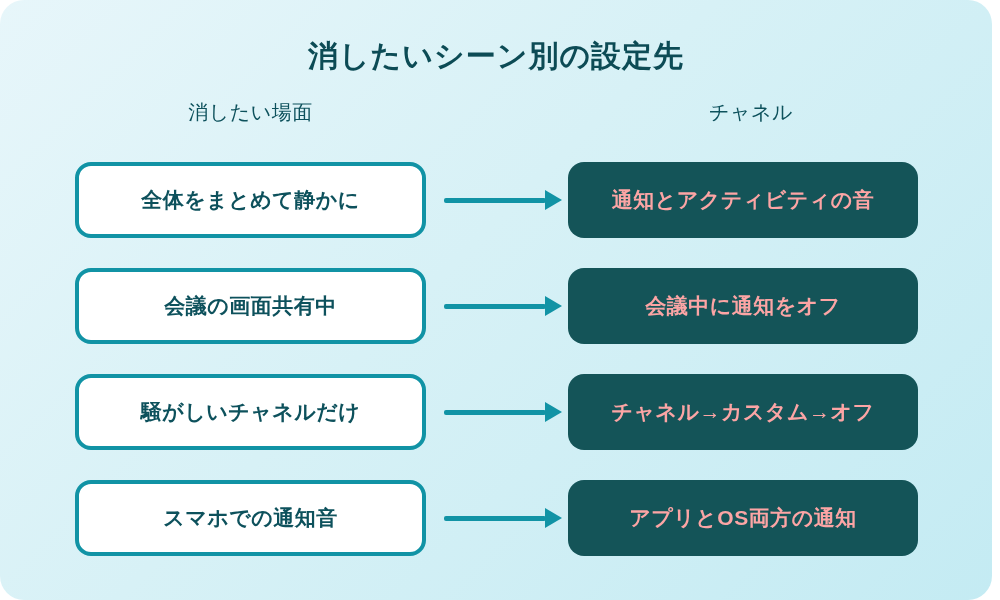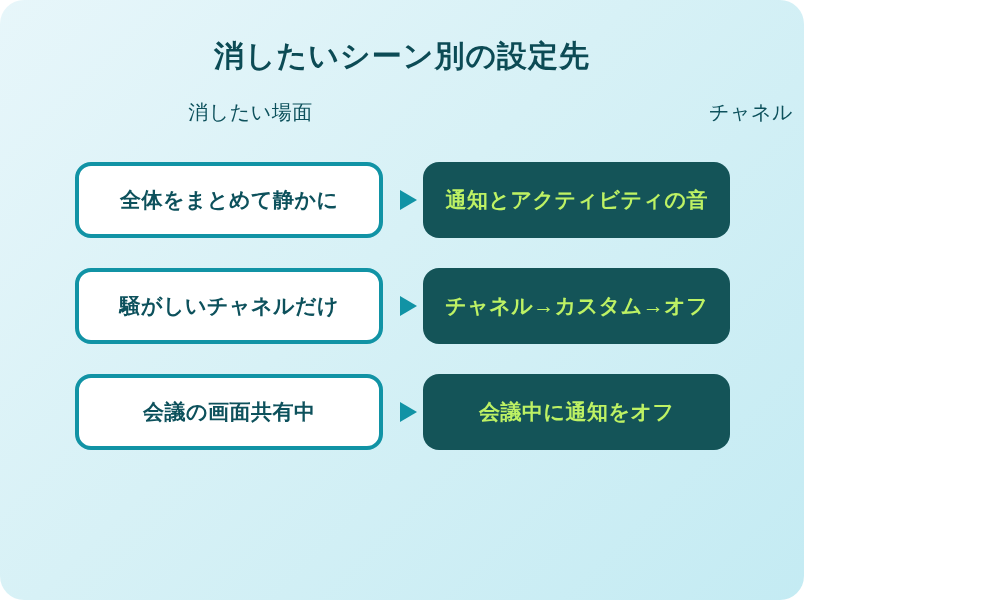--- a/index.html
+++ b/index.html
@@ -3,21 +3,21 @@
 <meta charset="utf-8">
 <style>
   html, body {
     margin: 0;
     padding: 0;
     background: #ffffff;
     font-family: "Liberation Sans", "DejaVu Sans", sans-serif;
   }
   .canvas {
     position: relative;
-    width: 804px;
+    width: 992px;
     height: 600px;
     border-radius: 24px;
     overflow: hidden;
     background: linear-gradient(135deg, #e7f6fa 0%, #d7f1f6 45%, #c4ebf3 100%);
   }
   .title {
     position: absolute;
     top: 36px;
     left: 0;
     width: 100%;
@@ -88,21 +88,21 @@
   }
   .setting-box {
     width: 350px;
     background: #145458;
     border-radius: 16px;
     display: flex;
     align-items: center;
     justify-content: center;
     font-size: 21px;
     font-weight: 800;
-    color: #bef264;
+    color: #fca5a5;
     letter-spacing: 0.5px;
   }
 </style>
 </head>
 <body>
 
 <div class="canvas">
 
   <div class="title">消したいシーン別の設定先</div>
 
@@ -114,32 +114,40 @@
     <div class="row">
       <div class="scene-box">全体をまとめて静かに</div>
       <div class="arrow">
         <div class="shaft"></div>
         <div class="head"></div>
       </div>
       <div class="setting-box">通知とアクティビティの音</div>
     </div>
 
     <div class="row">
+      <div class="scene-box">会議の画面共有中</div>
+      <div class="arrow">
+        <div class="shaft"></div>
+        <div class="head"></div>
+      </div>
+      <div class="setting-box">会議中に通知をオフ</div>
+    </div>
+
+    <div class="row">
       <div class="scene-box">騒がしいチャネルだけ</div>
       <div class="arrow">
         <div class="shaft"></div>
         <div class="head"></div>
       </div>
       <div class="setting-box">チャネル→カスタム→オフ</div>
     </div>
 
     <div class="row">
-      <div class="scene-box">会議の画面共有中</div>
+      <div class="scene-box">スマホでの通知音</div>
       <div class="arrow">
         <div class="shaft"></div>
         <div class="head"></div>
       </div>
-      <div class="setting-box">会議中に通知をオフ</div>
+      <div class="setting-box">アプリとOS両方の通知</div>
     </div>
-
 
   </div>
 </div>
 
 </body></html>

